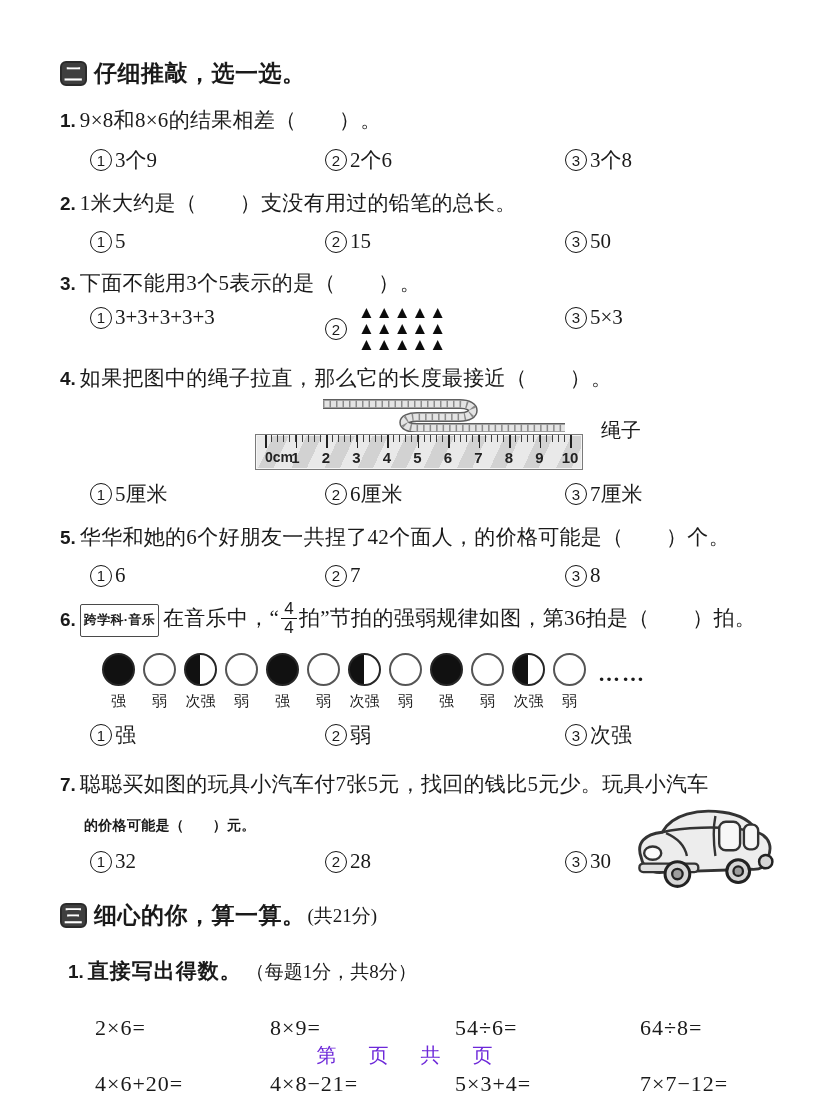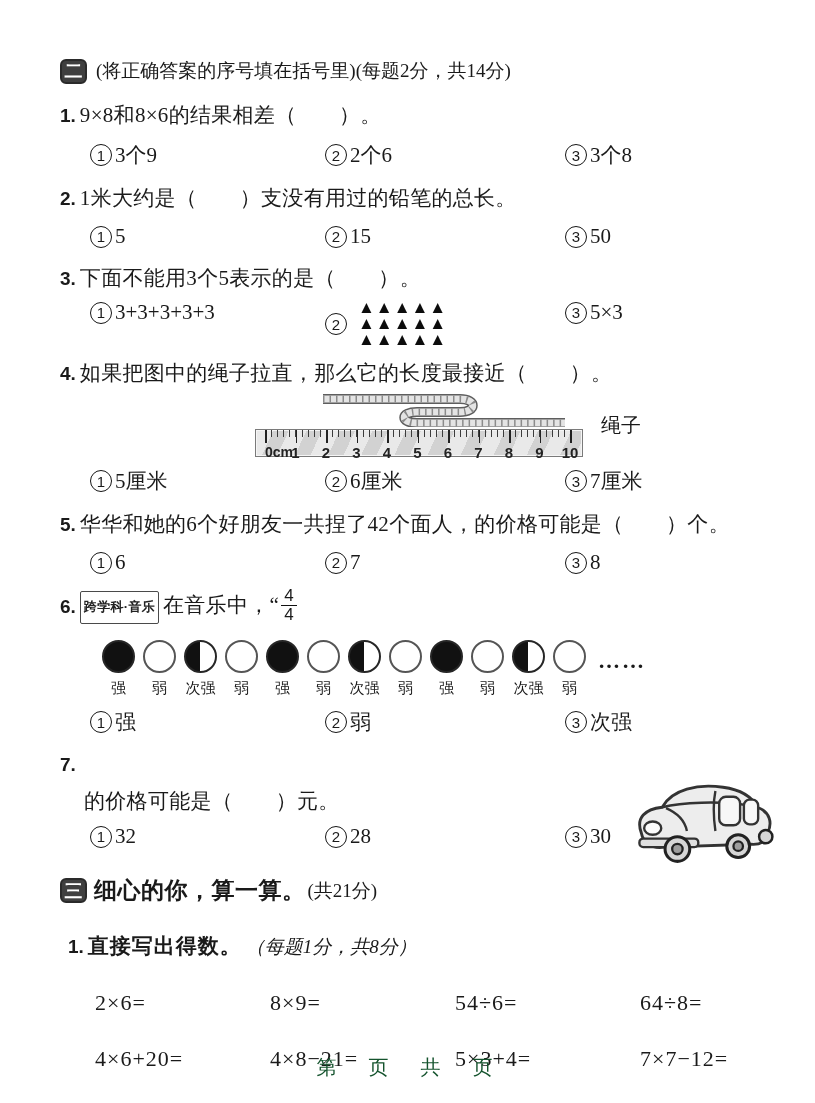--- a/index.html
+++ b/index.html
@@ -35,21 +35,21 @@
     font-size:15px; font-family:"Liberation Sans","DejaVu Sans",sans-serif;
     margin-right:3px; line-height:1;
   }
   
   .tri-grid { margin-left:8px; line-height:.95; font-size:17px; letter-spacing:1px; color:#0c0c0c; }
   
   .measure-fig { margin:4px 0 2px 195px; width:420px; position:relative; }
   .rope-row { display:flex; align-items:flex-end; }
   .rope-label { font-size:20px; margin-left:6px; position:relative; top:12px; }
   .ruler {
-    width:328px; height:28px; position:relative; margin-top:2px;
+    width:328px; height:36px; position:relative; margin-top:2px;
     border:1.5px solid #7a7a7a;
     background:repeating-linear-gradient(115deg,#e9e9e9 0 16px,#d2d2d2 16px 30px);
     box-shadow:inset 0 0 0 1px #f5f5f5;
   }
   .ticks-minor { position:absolute; top:0; left:9px; width:306px; height:7px;
     background:repeating-linear-gradient(to right,#3c3c3c 0 1px,transparent 1px 6.1px); }
   .ticks-major { position:absolute; top:0; left:9px; width:307px; height:13px;
     background:repeating-linear-gradient(to right,#222 0 1.6px,transparent 1.6px 30.5px); }
   .ruler-numbers { position:absolute; top:14px; left:9px; width:306px; height:24px; }
   .ruler-numbers span {
@@ -73,38 +73,38 @@
   .beat { display:flex; flex-direction:column; align-items:center; width:41px; }
   .beat-circle { width:33px; height:33px; border-radius:50%; border:2.2px solid #262626; }
   .beat-full { background:#111; }
   .beat-none { background:#fff; border-color:#555; }
   .beat-half { background:linear-gradient(90deg,#111 50%,#fff 50%); }
   .beat-label { font-size:15px; margin-top:6px; white-space:nowrap; }
   .beats-ellipsis { font-size:22px; letter-spacing:2px; margin-left:8px; align-self:center; position:relative; top:-8px; font-weight:bold; }
   
   .q7-wrap { position:relative; }
   .q7-lines { padding-left:24px; }
-  .q7-lines .ln { font-size:21px; line-height:42px; letter-spacing:.3px; }
+  .q7-lines .ln { font-size:14px; line-height:42px; letter-spacing:.3px;font-weight:bold; }
   .car-fig { position:absolute; right:-5px; bottom:-18px; width:152px; height:92px; }
   
   .sub-line { display:flex; align-items:baseline; font-size:21px; margin:26px 0 6px 8px; }
   .sub-text { font-weight:bold; letter-spacing:1px; }
-  .sub-note { font-size:19px; margin-left:4px;font-style:italic; }
+  .sub-note { font-size:19px; margin-left:4px; }
   .calc-row { display:grid; grid-template-columns:175px 185px 185px 1fr; padding-left:35px; font-size:22px; margin-top:30px; letter-spacing:1px; }
   
-  .footer { position:absolute; left:0; bottom:22px; width:815px; text-align:center;
-    font-size:20px; letter-spacing:6px; color:#14532d;
+  .footer { position:absolute; left:0; bottom:34px; width:815px; text-align:center;
+    font-size:20px; letter-spacing:6px; color:#6d28d9;
     font-family:"Liberation Sans","DejaVu Sans",sans-serif; }
 </style>
 </head>
 <body>
 
 <div class="sec-header">
   <span class="sec-badge">二</span>
-  <span class="sec-note">(将正确答案的序号填在括号里)(每题2分，共14分)</span>
+  <span class="sec-title">仔细推敲，选一选。</span>
 </div>
 
 <div class="q">
   <div class="q-line">
     <span class="q-num">1.</span>
     <span class="q-text">9×8和8×6的结果相差（　　）。</span>
   </div>
   <div class="opts">
       <div class="opt">
         <span class="circ">1</span>
@@ -236,21 +236,21 @@
     </div>
 </div>
 
 <div class="q">
   <div class="q-line">
     <span class="q-num">6.</span>
     <span class="q-text">
       <span class="xk-badge">跨学科·音乐</span><span>在音乐中，“</span><span class="frac">
           <span class="top">4</span>
           <span>4</span>
-        </span>
+        </span><span>拍”节拍的强弱规律如图，第36拍是（　　）拍。</span>
     </span>
   </div>
   <div class="beats">
       <div class="beat">
         <div class="beat-circle beat-full"></div>
         <div class="beat-label">强</div>
       </div>
       <div class="beat">
         <div class="beat-circle beat-none"></div>
         <div class="beat-label">弱</div>
@@ -309,20 +309,21 @@
       <div class="opt">
         <span class="circ">3</span>
         <span>次强</span>
       </div>
     </div>
 </div>
 
 <div class="q q7-wrap">
   <div class="q-line">
     <span class="q-num">7.</span>
+    <span class="q-text" style="line-height:42px;">聪聪买如图的玩具小汽车付7张5元，找回的钱比5元少。玩具小汽车</span>
   </div>
   <div class="q7-lines">
     <div class="ln">的价格可能是（　　）元。</div>
   </div>
   <div class="opts" style="margin-top:2px;">
       <div class="opt">
         <span class="circ">1</span>
         <span>32</span>
       </div>
       <div class="opt">

